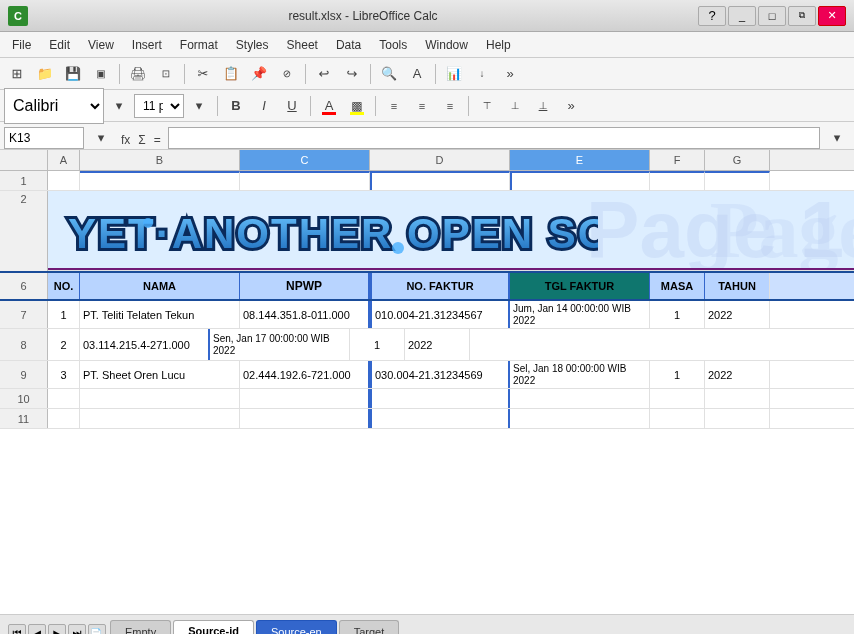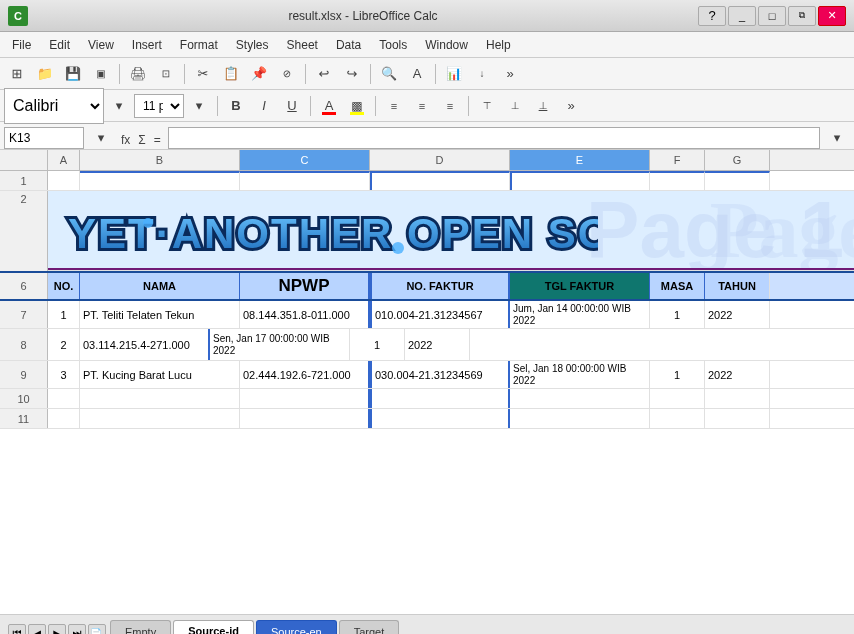--- a/index.html
+++ b/index.html
@@ -417,21 +417,21 @@
         </div>
 
         <div style="position:absolute; right:-20px; top:50%; transform:translateY(-50%); font-size:80px; font-weight:900; color:rgba(180,200,240,0.25); font-family:Arial Black; pointer-events:none; white-space:nowrap;">Page</div>
       </div>
     </div>
 
     <div class="grid-row header-row table-border-top table-border-bottom" style="height:30px;">
       <div class="row-num">6</div>
       <div class="cell col-a" style="font-weight:bold; font-size:11px; justify-content:center; background:#b8d4ff; border-right:1px solid #3366cc;">NO.</div>
       <div class="cell col-b" style="font-weight:bold; font-size:11px; justify-content:center; background:#b8d4ff; border-right:1px solid #3366cc;">NAMA</div>
-      <div class="cell col-c" style="font-weight:bold; font-size:17px; justify-content:center; background:#b8d4ff; border-right:2px solid #3366cc;">NPWP</div>
+      <div class="cell col-c" style="font-weight:bold; font-size:12px; justify-content:center; background:#b8d4ff; border-right:2px solid #3366cc;">NPWP</div>
       <div class="cell col-d" style="font-weight:bold; font-size:11px; justify-content:center; background:#b8d4ff; border-left:2px solid #3366cc; border-right:2px solid #3366cc;">NO. FAKTUR</div>
       <div class="cell col-e" style="font-weight:bold; font-size:11px; justify-content:center; background:#0f766e; border-right:1px solid #3366cc;">TGL FAKTUR</div>
       <div class="cell col-f" style="font-weight:bold; font-size:11px; justify-content:center; background:#b8d4ff; border-right:1px solid #3366cc;">MASA</div>
       <div class="cell col-g" style="font-weight:bold; font-size:11px; justify-content:center; background:#b8d4ff;">TAHUN</div>
     </div>
 
     <div class="grid-row data-row" style="height:28px;">
       <div class="row-num">7</div>
       <div class="cell col-a" style="justify-content:center;">1</div>
       <div class="cell col-b">PT. Teliti Telaten Tekun</div>
@@ -447,21 +447,21 @@
       <div class="cell col-a" style="justify-content:center;">2</div>
       <div class="cell col-c" style="border-right:2px solid #3366cc;">03.114.215.4-271.000</div>
       <div class="cell col-e" style="font-size:10px; white-space:normal; line-height:1.2;">Sen, Jan 17 00:00:00 WIB 2022</div>
       <div class="cell col-f" style="justify-content:center;">1</div>
       <div class="cell col-g">2022</div>
     </div>
 
     <div class="grid-row data-row" style="height:28px;">
       <div class="row-num">9</div>
       <div class="cell col-a" style="justify-content:center;">3</div>
-      <div class="cell col-b">PT. Kucing Barat Lucu</div>
+      <div class="cell col-b">PT. Sheet Oren Lucu</div>
       <div class="cell col-c" style="border-right:2px solid #3366cc;">02.444.192.6-721.000</div>
       <div class="cell col-d" style="border-left:2px solid #3366cc; border-right:2px solid #3366cc;">030.004-21.31234569</div>
       <div class="cell col-e" style="font-size:10px; white-space:normal; line-height:1.2;">Sel, Jan 18 00:00:00 WIB 2022</div>
       <div class="cell col-f" style="justify-content:center;">1</div>
       <div class="cell col-g">2022</div>
     </div>
 
     <div class="grid-row" style="height:20px;">
       <div class="row-num">10</div>
       <div class="cell col-a"></div>

